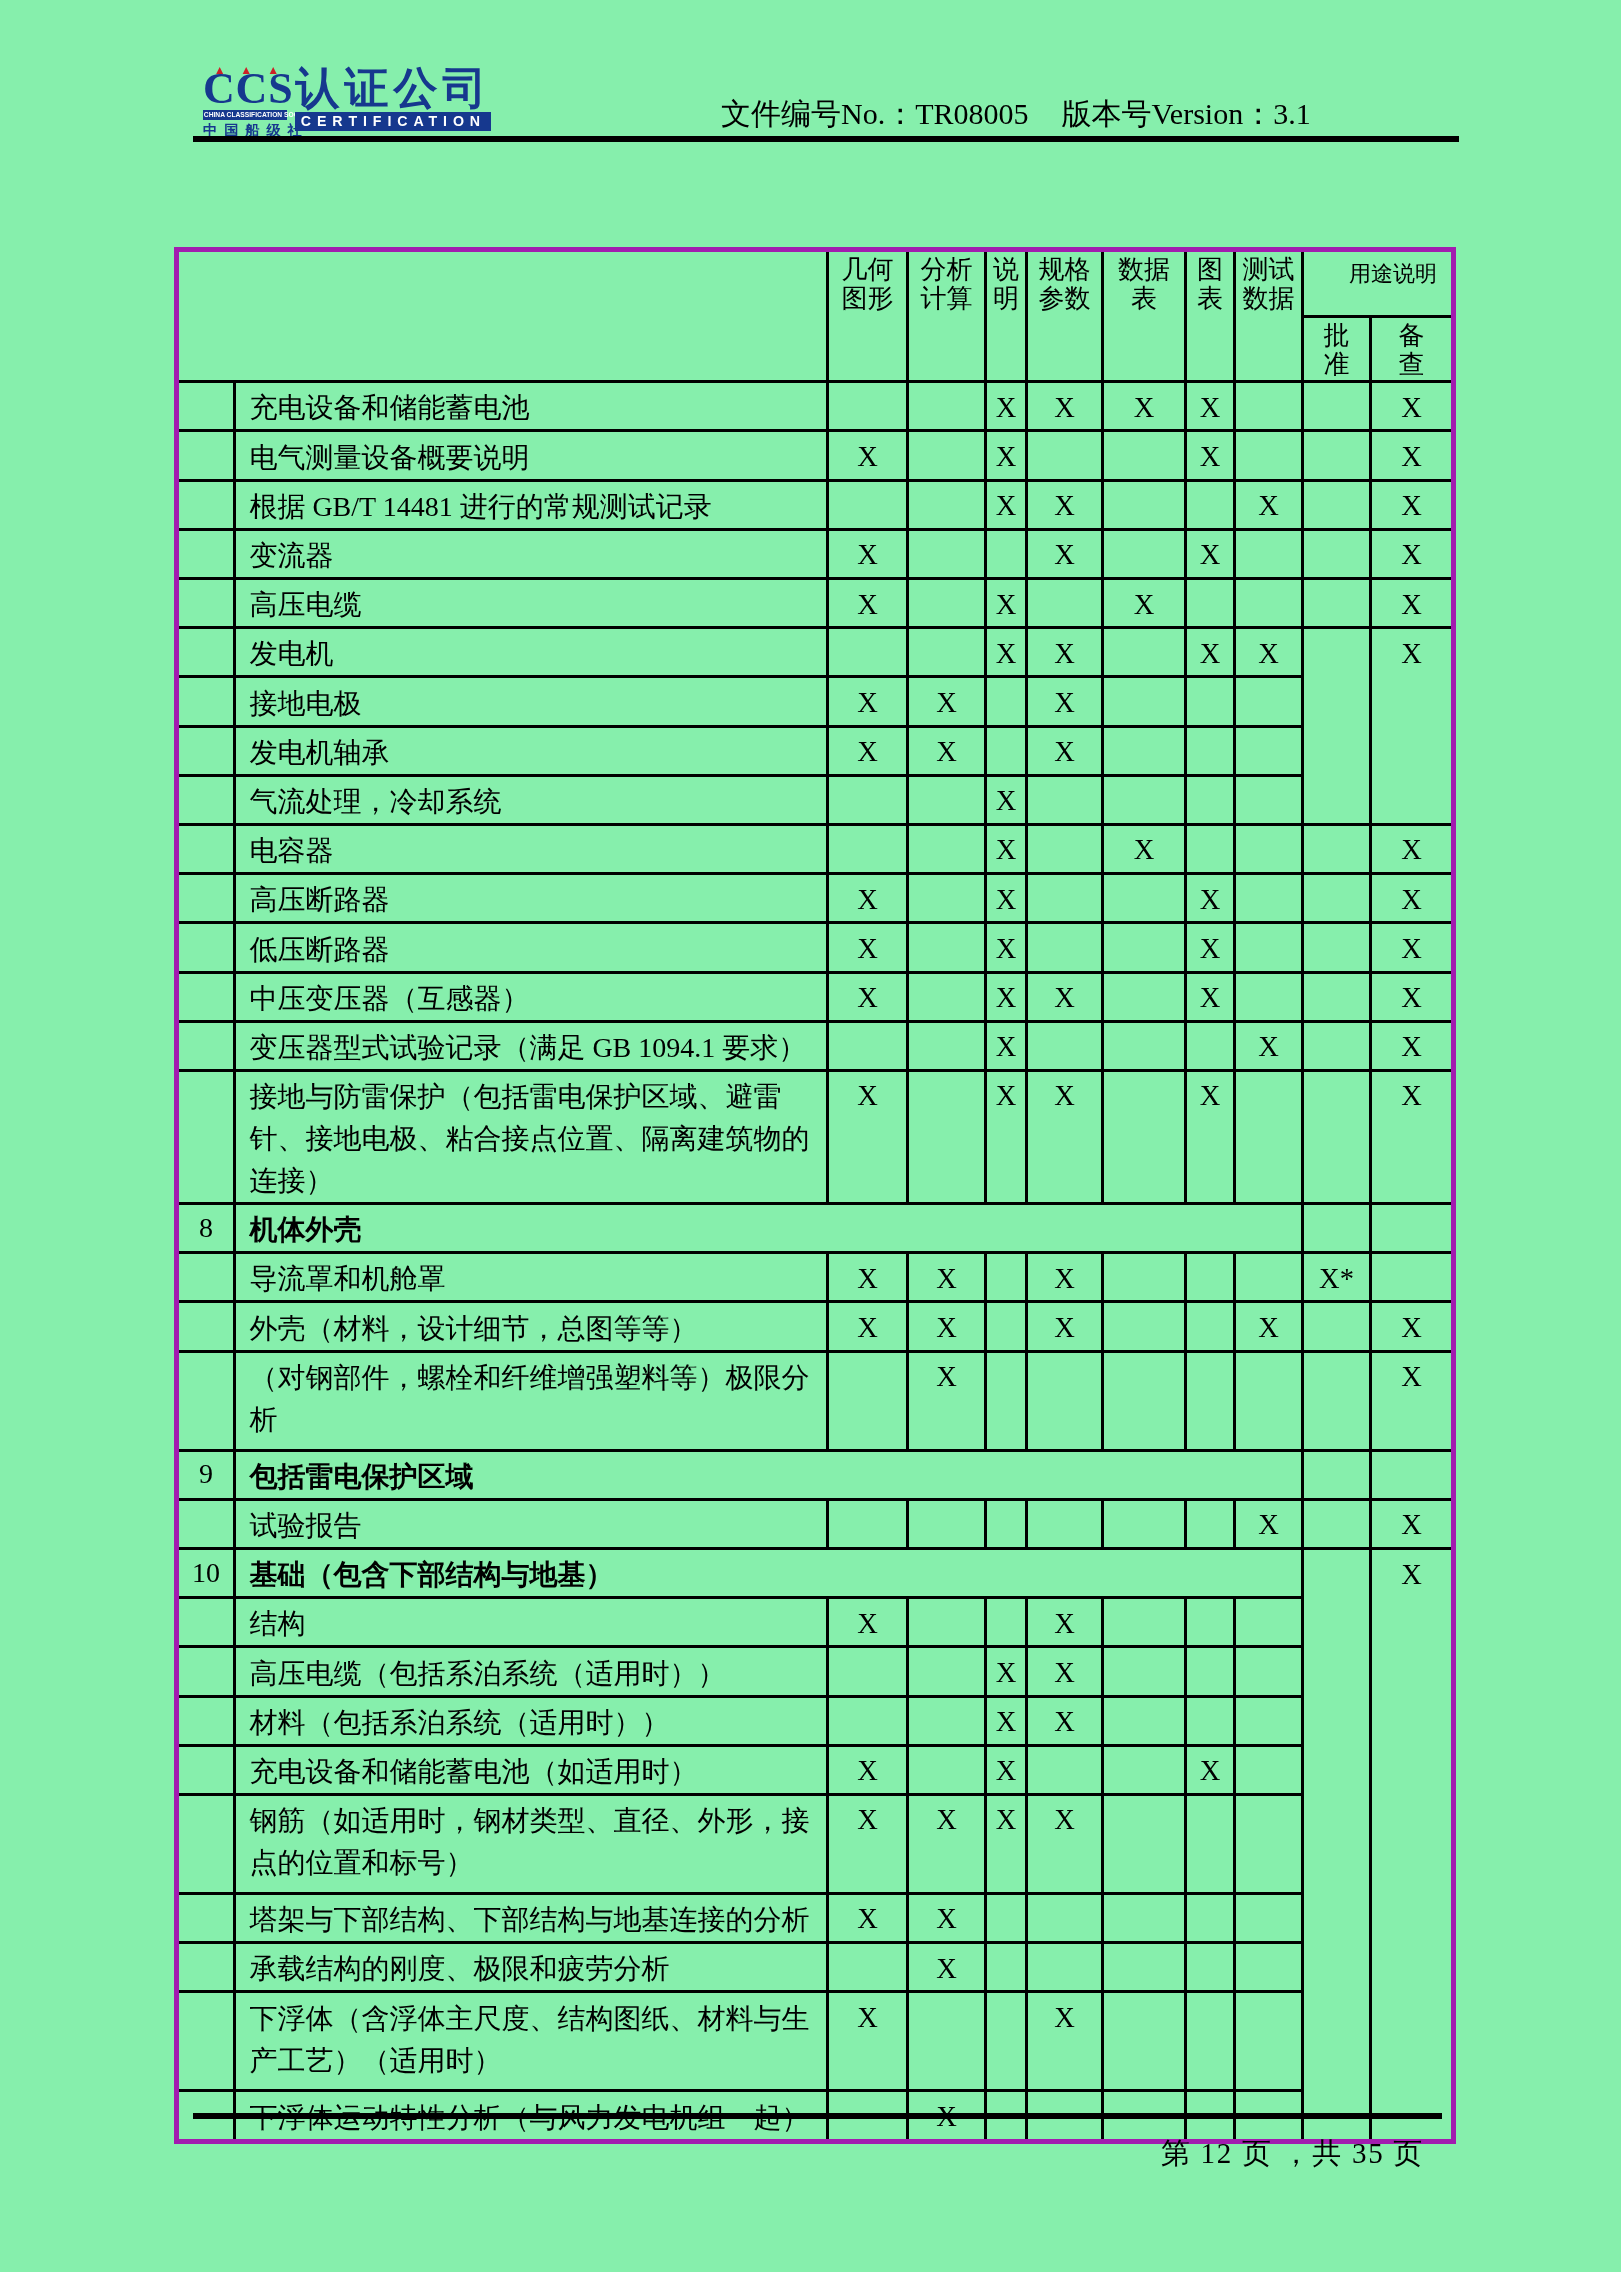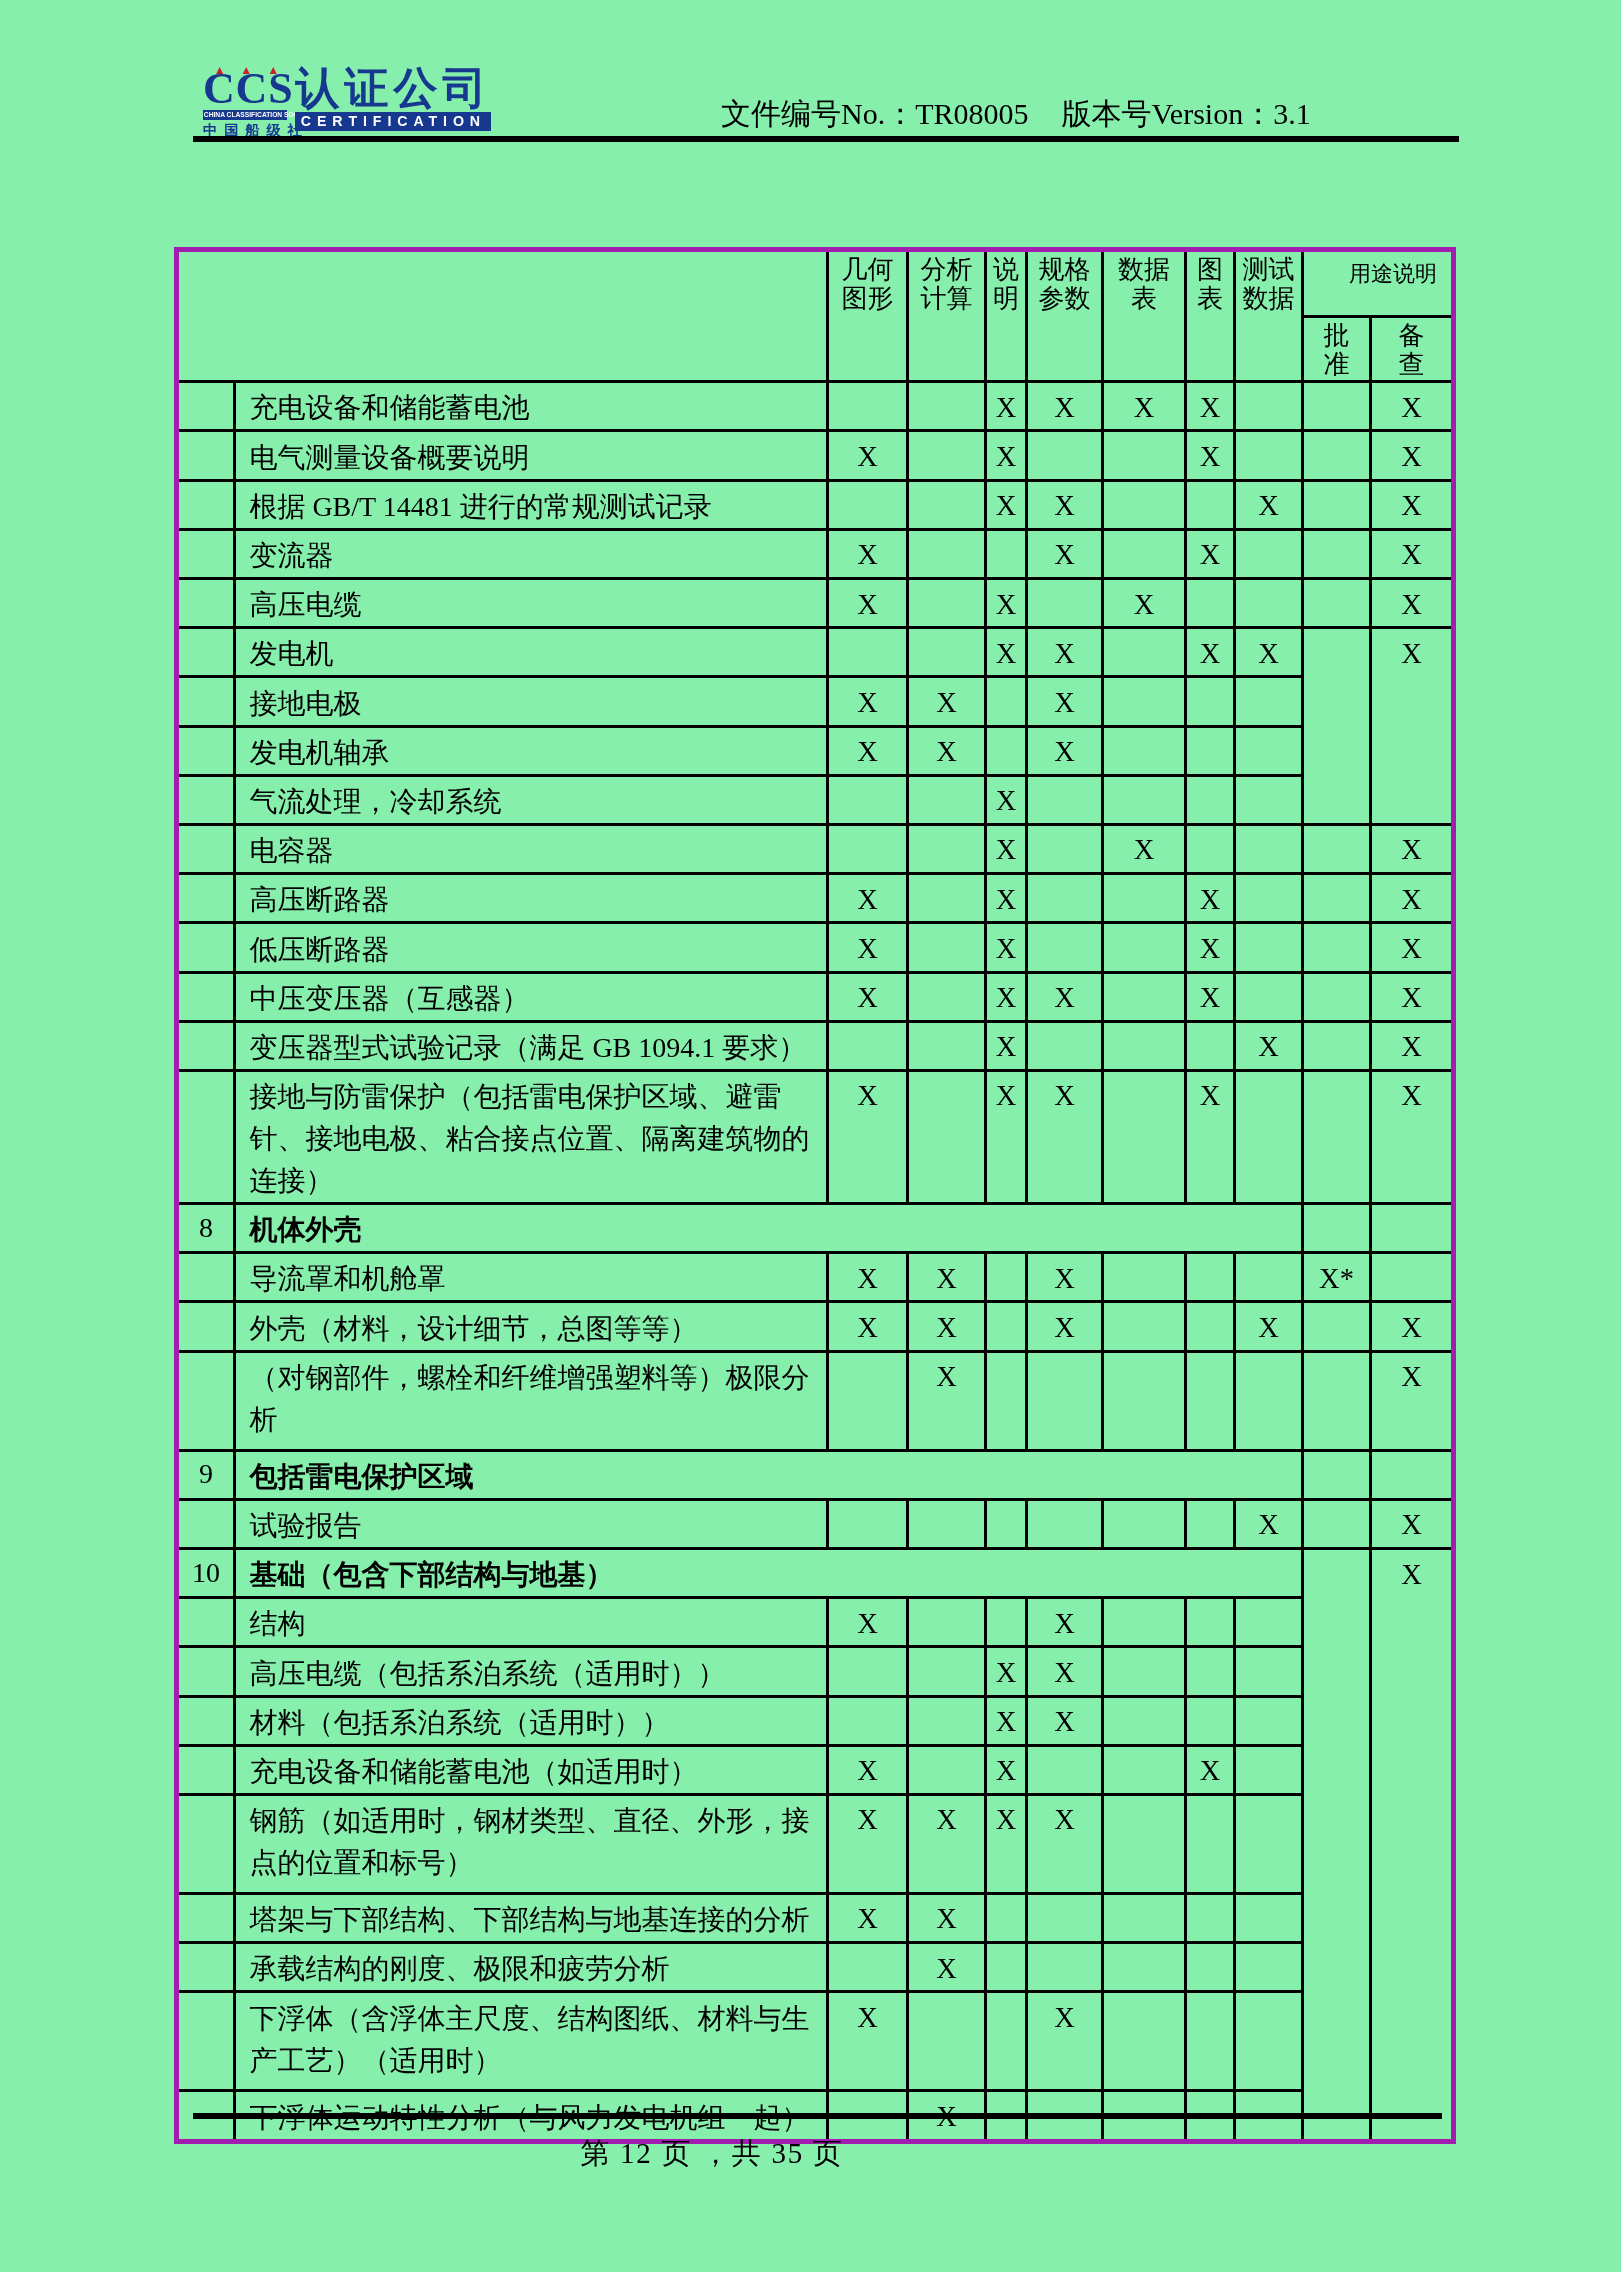--- a/index.html
+++ b/index.html
@@ -88,21 +88,21 @@
   }
   tr.section td.desc { font-weight:bold; }
   td.mark, td.pz, td.bz {
     text-align:center; font-size:28.5px; line-height:33px; padding-top:7.5px;
     font-family:"Liberation Serif","DejaVu Serif",serif;
   }
 
   
   .footer {
     position:absolute; left:0; top:2134px; width:1424px;
-    text-align:center; font-size:29px; letter-spacing:1.7px;
+    text-align:right; font-size:29px; letter-spacing:1.7px;
   }
 </style>
 </head>
 <body>
 
 <div class="page">
 
   <div class="logo">
     <div class="logo-row">
       <div class="ccs-block">

